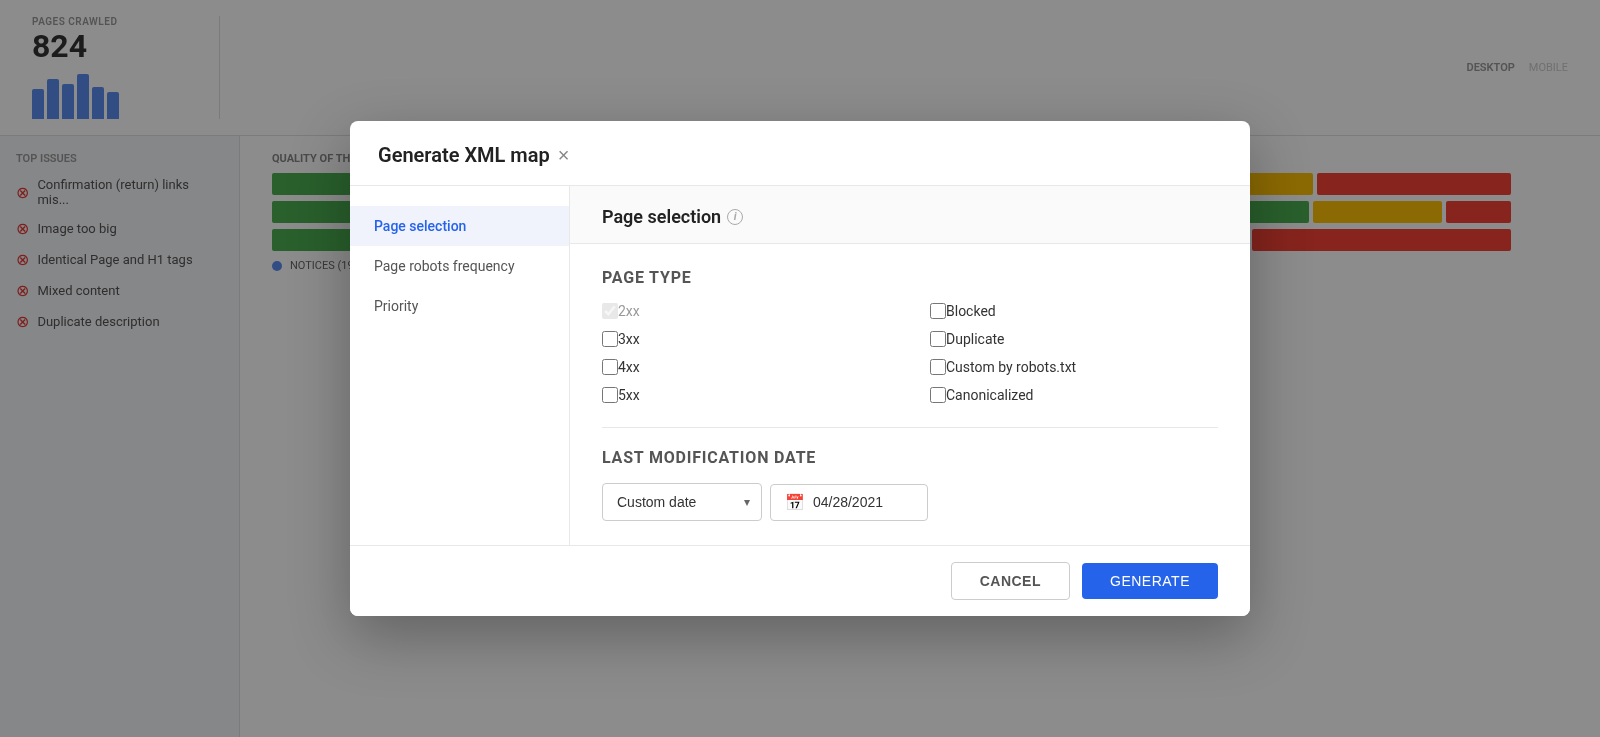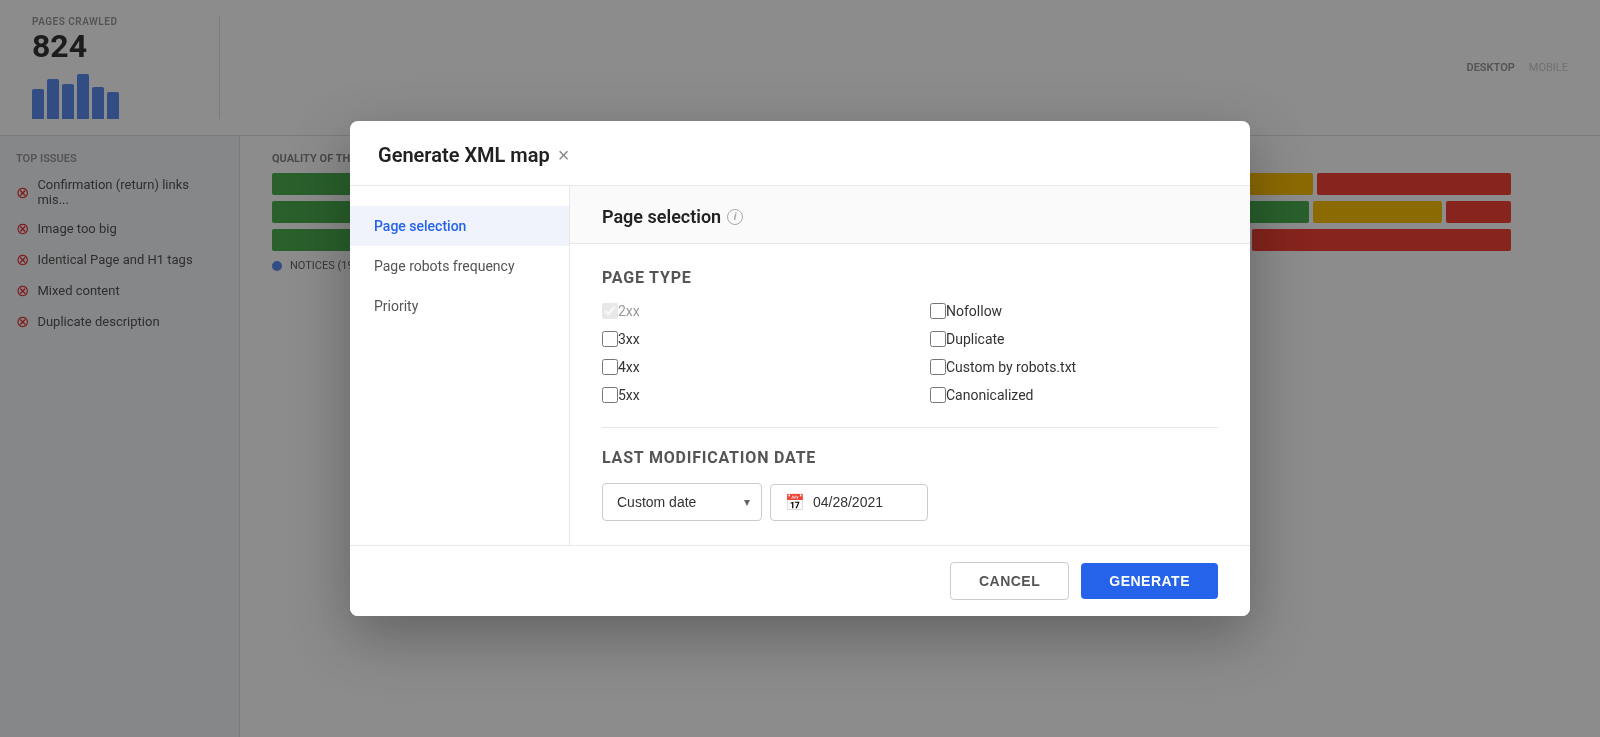--- a/index.html
+++ b/index.html
@@ -179,21 +179,21 @@
       cursor: pointer;
       letter-spacing: 0.5px;
       text-transform: uppercase;
     }
 
     .btn-generate {
       padding: 10px 28px;
       border: none;
       background: #2563eb;
       border-radius: 4px;
-      font-size: 14px; font-weight: 700;
+      font-size: 14px; font-weight: 400;
       color: #fff;
       cursor: pointer;
       letter-spacing: 0.5px;
       text-transform: uppercase;
     }
 
     
     .dash-section {
       position: absolute; top: 0; left: 0; width: 100%; height: 100%;
       z-index: 0; pointer-events: none;
@@ -338,21 +338,21 @@
 
           <div class="checkbox-grid">
 
             <div class="checkbox-row">
               <input type="checkbox" id="cb-2xx" checked="" disabled="" style="">
               <label for="cb-2xx" class="disabled">2xx</label>
             </div>
 
             <div class="checkbox-row">
               <input type="checkbox" id="cb-noindex" style="">
-              <label for="cb-noindex">Nofollow</label>
+              <label for="cb-noindex">Blocked</label>
             </div>
 
             <div class="checkbox-row">
               <input type="checkbox" id="cb-3xx" style="">
               <label for="cb-3xx">3xx</label>
             </div>
             <div class="checkbox-row">
               <input type="checkbox" id="cb-nofollow" style="">
               <label for="cb-nofollow">Duplicate</label>
             </div>

